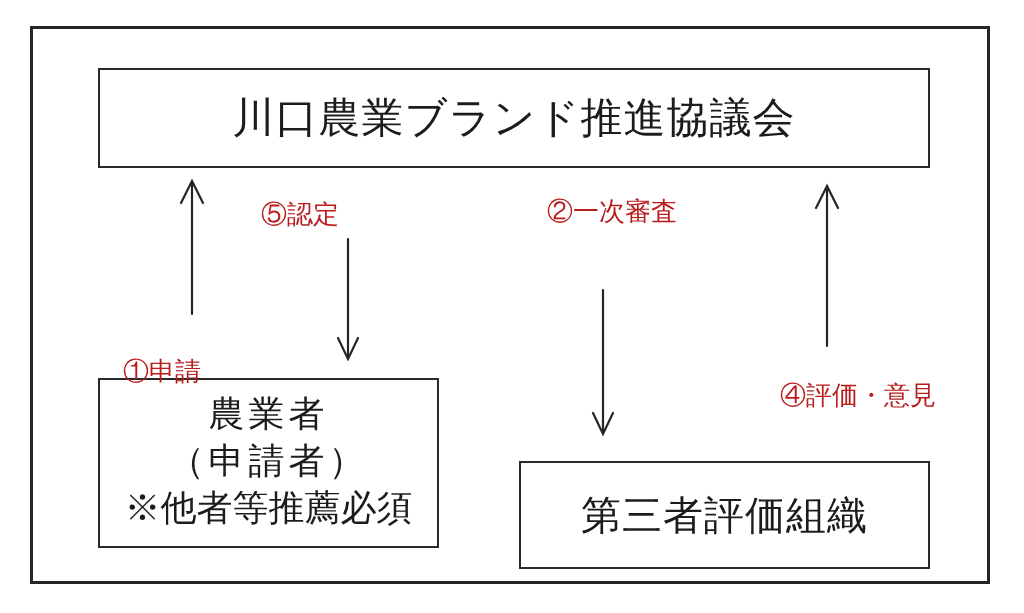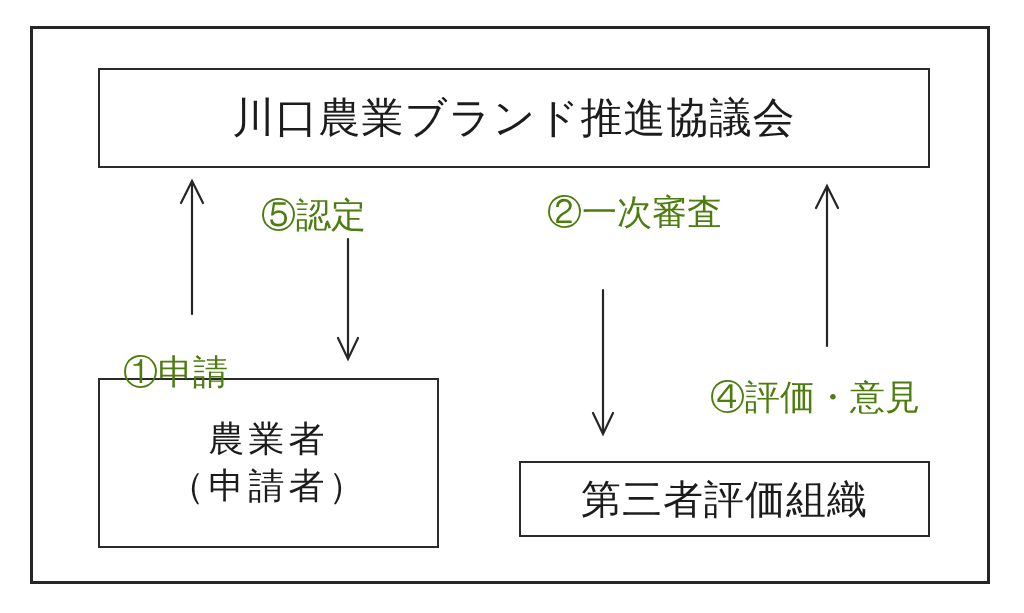--- a/index.html
+++ b/index.html
@@ -3,21 +3,21 @@
 <meta charset="utf-8">
 <style>
   * { margin: 0; padding: 0; box-sizing: border-box; }
   html, body { background: #ffffff; }
   .canvas {
     position: relative;
     width: 1024px;
     height: 613px;
     background: #ffffff;
     overflow: hidden;
-    font-family: Liberation Serif, serif;
+    font-family: Liberation Mono, monospace;
     color: #1c1c1c;
   }
   .outer-frame {
     position: absolute;
     left: 30px; top: 26px;
     width: 960px; height: 558px;
     border: 3px solid #262626;
     background: transparent;
   }
   .node {
@@ -39,35 +39,35 @@
   }
   .farmer {
     left: 98px; top: 378px;
     width: 341px; height: 170px;
     font-size: 36px;
     line-height: 47px;
   }
   .farmer .ln-spread { letter-spacing: 4px; }
   .evaluator {
     left: 519px; top: 461px;
-    width: 411px; height: 76px;
+    width: 411px; height: 108px;
     font-size: 40px;
     letter-spacing: 1px;
   }
   .flow-label {
     position: absolute;
-    font-size: 35px;
+    font-size: 26px;
     line-height: 48px;
     white-space: nowrap;
-    color: #4d7c0f;
+    color: #b91c1c;
   }
   .lbl-step1  { left: 123px; top: 349px; }
   .lbl-step5  { left: 261px; top: 192px; }
   .lbl-steps23 { left: 500px; top: 189px; margin-left: 47px; }
-  .lbl-step4  { left: 710px; top: 375px; width: 226px; text-align: left; line-height: 45px; }
+  .lbl-step4  { left: 710px; top: 375px; width: 226px; text-align: right; line-height: 45px; }
   svg.arrows { position: absolute; left: 0; top: 0; }
 </style>
 </head>
 <body>
 
 <div class="canvas">
 
   <div class="outer-frame"></div>
 
   <svg class="arrows" width="1024" height="613" viewBox="0 0 1024 613">
@@ -91,20 +91,21 @@
     </g>
   </svg>
 
   <div class="node council">
     <span>川口農業ブランド推進協議会</span>
   </div>
 
   <div class="node farmer">
     <span class="ln-spread">農業者</span>
     <span class="ln-spread">（申請者）</span>
+    <span>※他者等推薦必須</span>
   </div>
 
   <div class="node evaluator">
     <span>第三者評価組織</span>
   </div>
 
   <div class="flow-label lbl-step1">①申請</div>
 
   <div class="flow-label lbl-step5">⑤認定</div>
 

